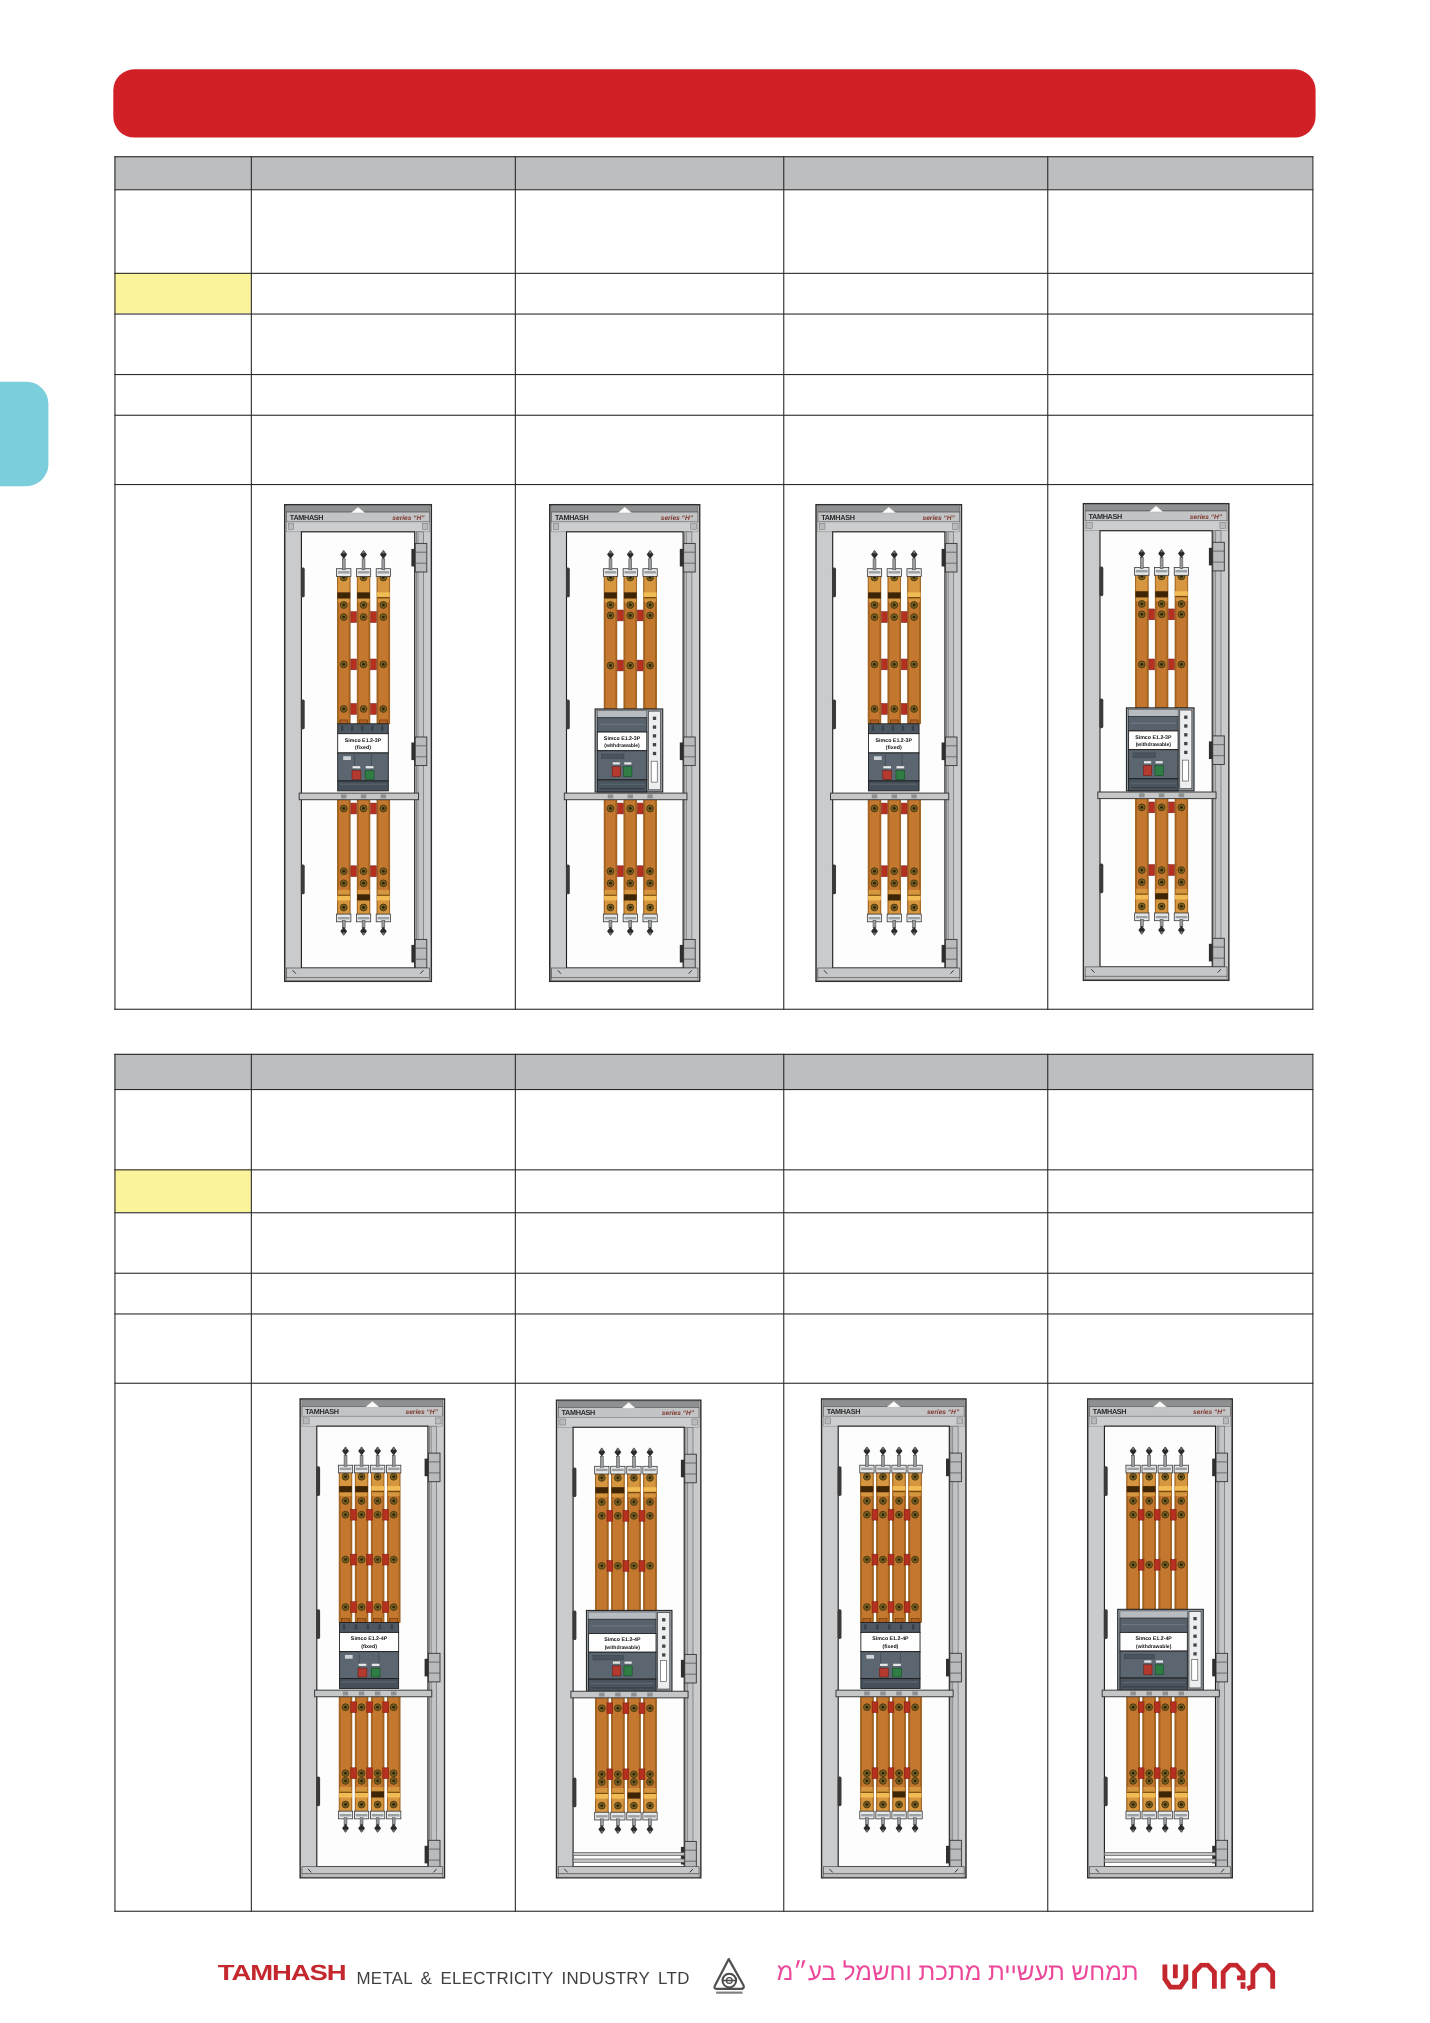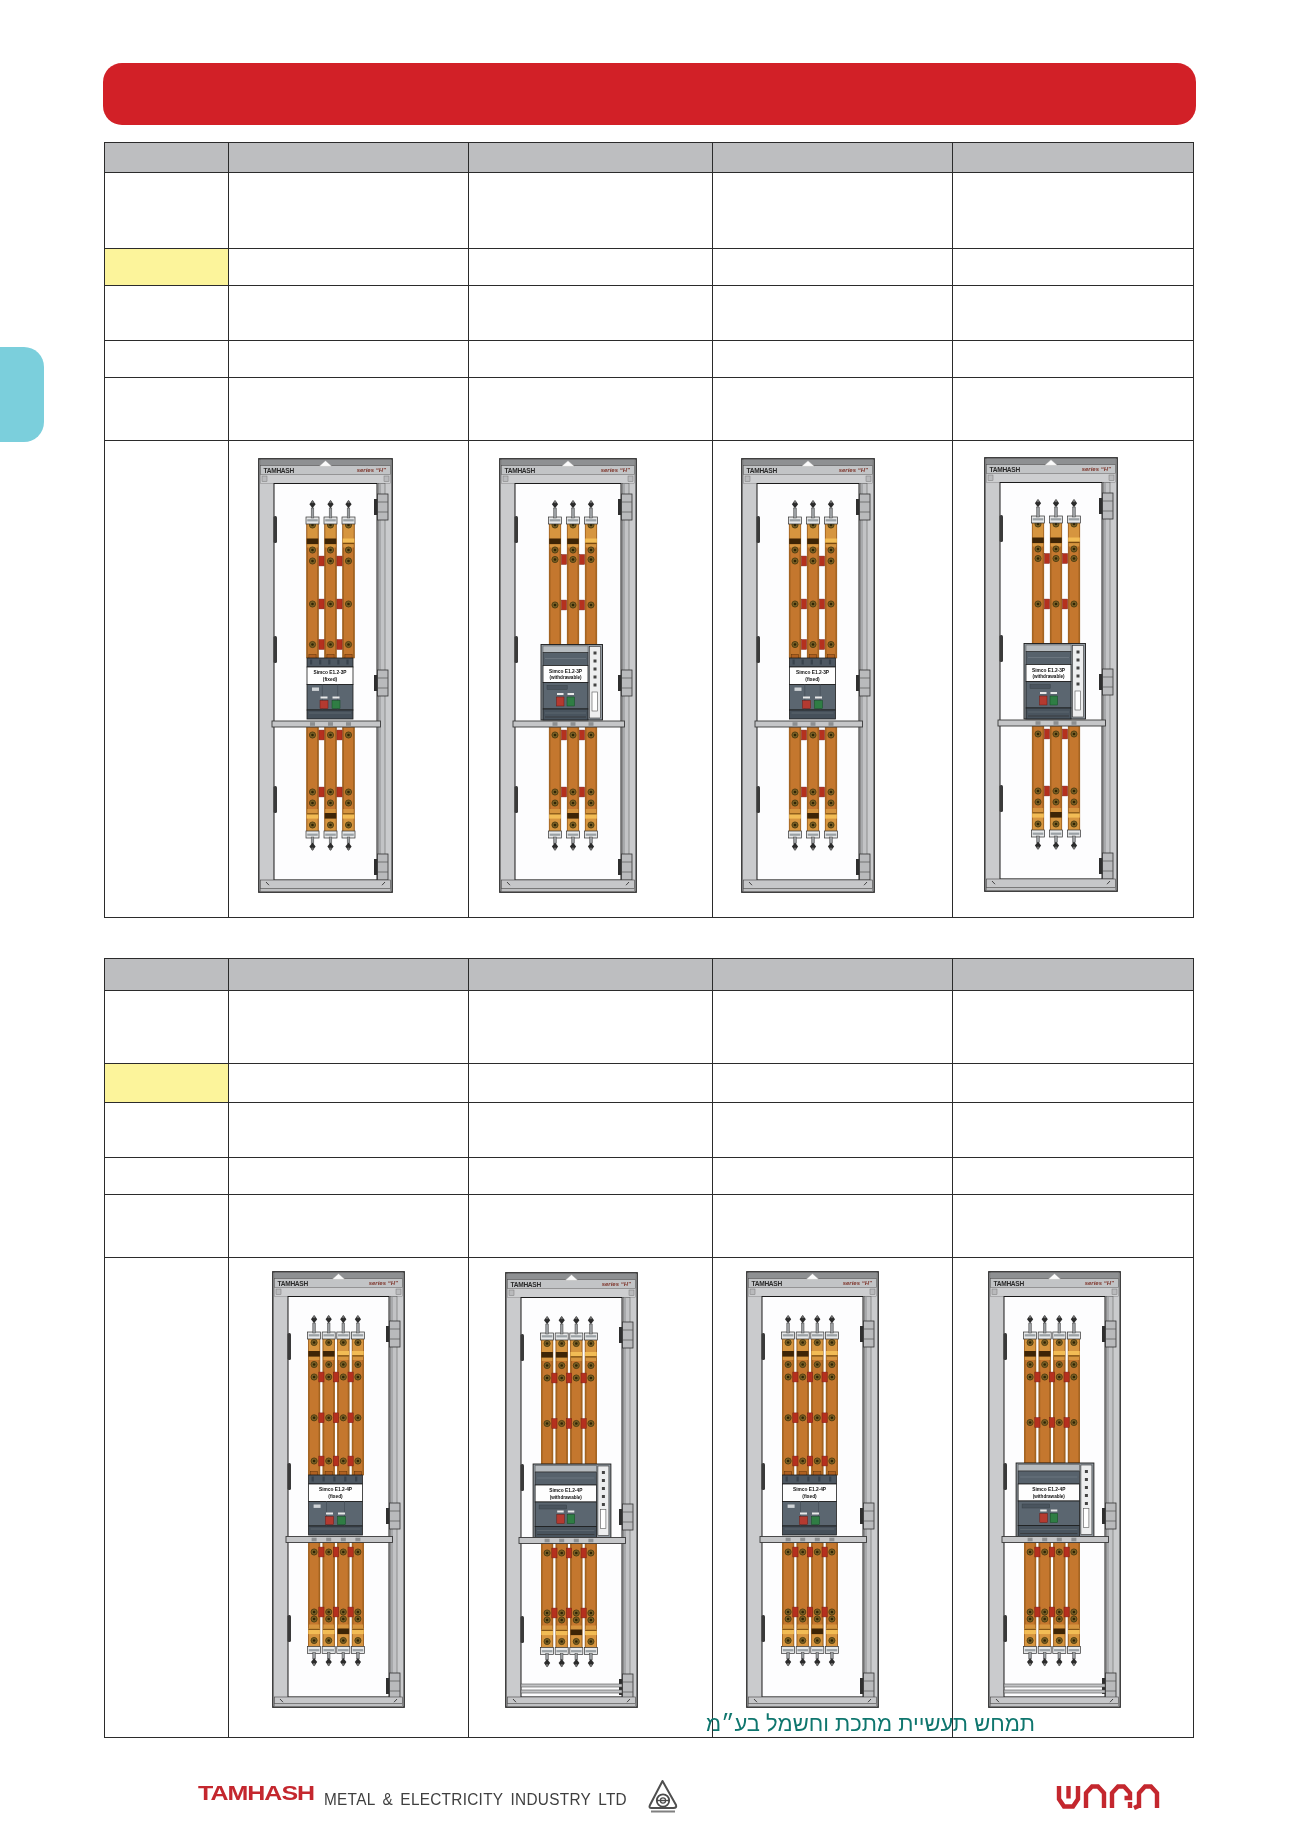--- a/index.html
+++ b/index.html
@@ -1708,21 +1708,21 @@
 <div style="position:absolute;left:324px;top:1791px;font-size:16px;color:#3f3f3f;letter-spacing:0.3px;word-spacing:3px;white-space:nowrap;transform:scale(0.96,1);transform-origin:left top">METAL &amp; ELECTRICITY INDUSTRY LTD</div>
 
 <svg style="position:absolute;left:645px;top:1778px" width="36" height="38" viewBox="0 0 36 38">
     <path d="M17.5,3 L31,27 Q32,30 28.5,30 L6.5,30 Q3.5,30 5,27 Z" fill="none" stroke="#4f4f4f" stroke-width="2" stroke-linejoin="round"></path>
     <circle cx="18" cy="22.5" r="6.2" fill="none" stroke="#4a4a4a" stroke-width="1.8"></circle>
     <circle cx="18" cy="22.5" r="2.6" fill="none" stroke="#4a4a4a" stroke-width="1.2"></circle>
     <line x1="11.8" y1="22.5" x2="24.2" y2="22.5" stroke="#4a4a4a" stroke-width="1.4"></line>
     <rect x="6" y="32.5" width="24" height="2" fill="#808080"></rect>
   </svg>
 
-<div style="position:absolute;right:265px;top:1711px;font-size:22px;color:#0f766e;direction:rtl;white-space:nowrap">תמחש תעשיית מתכת וחשמל בע״מ</div>
+<div style="position:absolute;right:265px;top:1780px;font-size:22px;color:#ec4899;direction:rtl;white-space:nowrap">תמחש תעשיית מתכת וחשמל בע״מ</div>
 
 <svg style="position:absolute;left:1056px;top:1784px" width="104" height="26" viewBox="0 0 104 26">
     <g fill="none" stroke="#C4272E" stroke-width="4.4">
       <path d="M3,2 L3,15 L8,22.5 L17,22.5 L22,15 L22,2"></path>
       <path d="M12.5,2 L12.5,14.5"></path>
       <path d="M30,24 L30,9 L36,2.5 L42,2.5 L48,9 L48,24"></path>
       <path d="M56,24 L56,9 L62,2.5 L68,2.5 L74,9 L74,14 L68.5,14"></path>
       <path d="M74,18 L74,24"></path>
       <path d="M83,24 L83,9 L89,2.5 L95,2.5 L101,9 L101,24"></path>
       <path d="M83,21.8 L78,24"></path>

